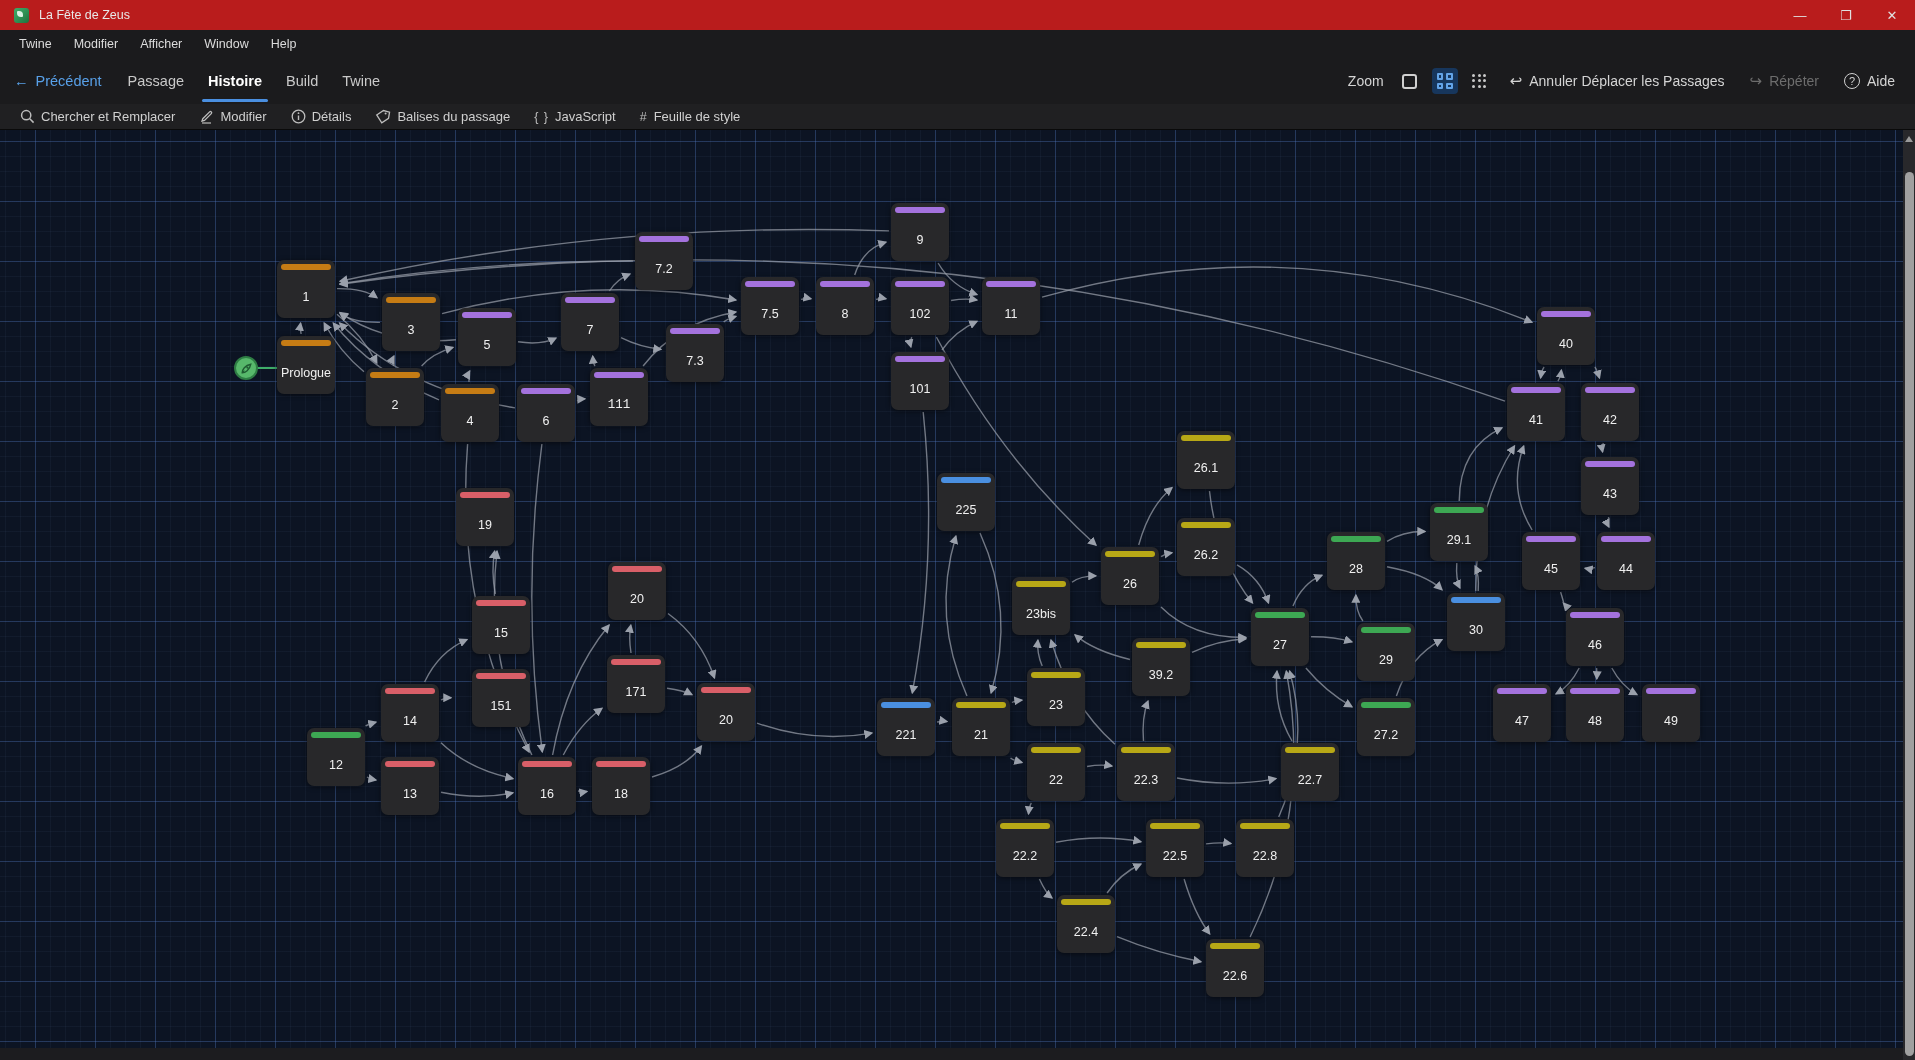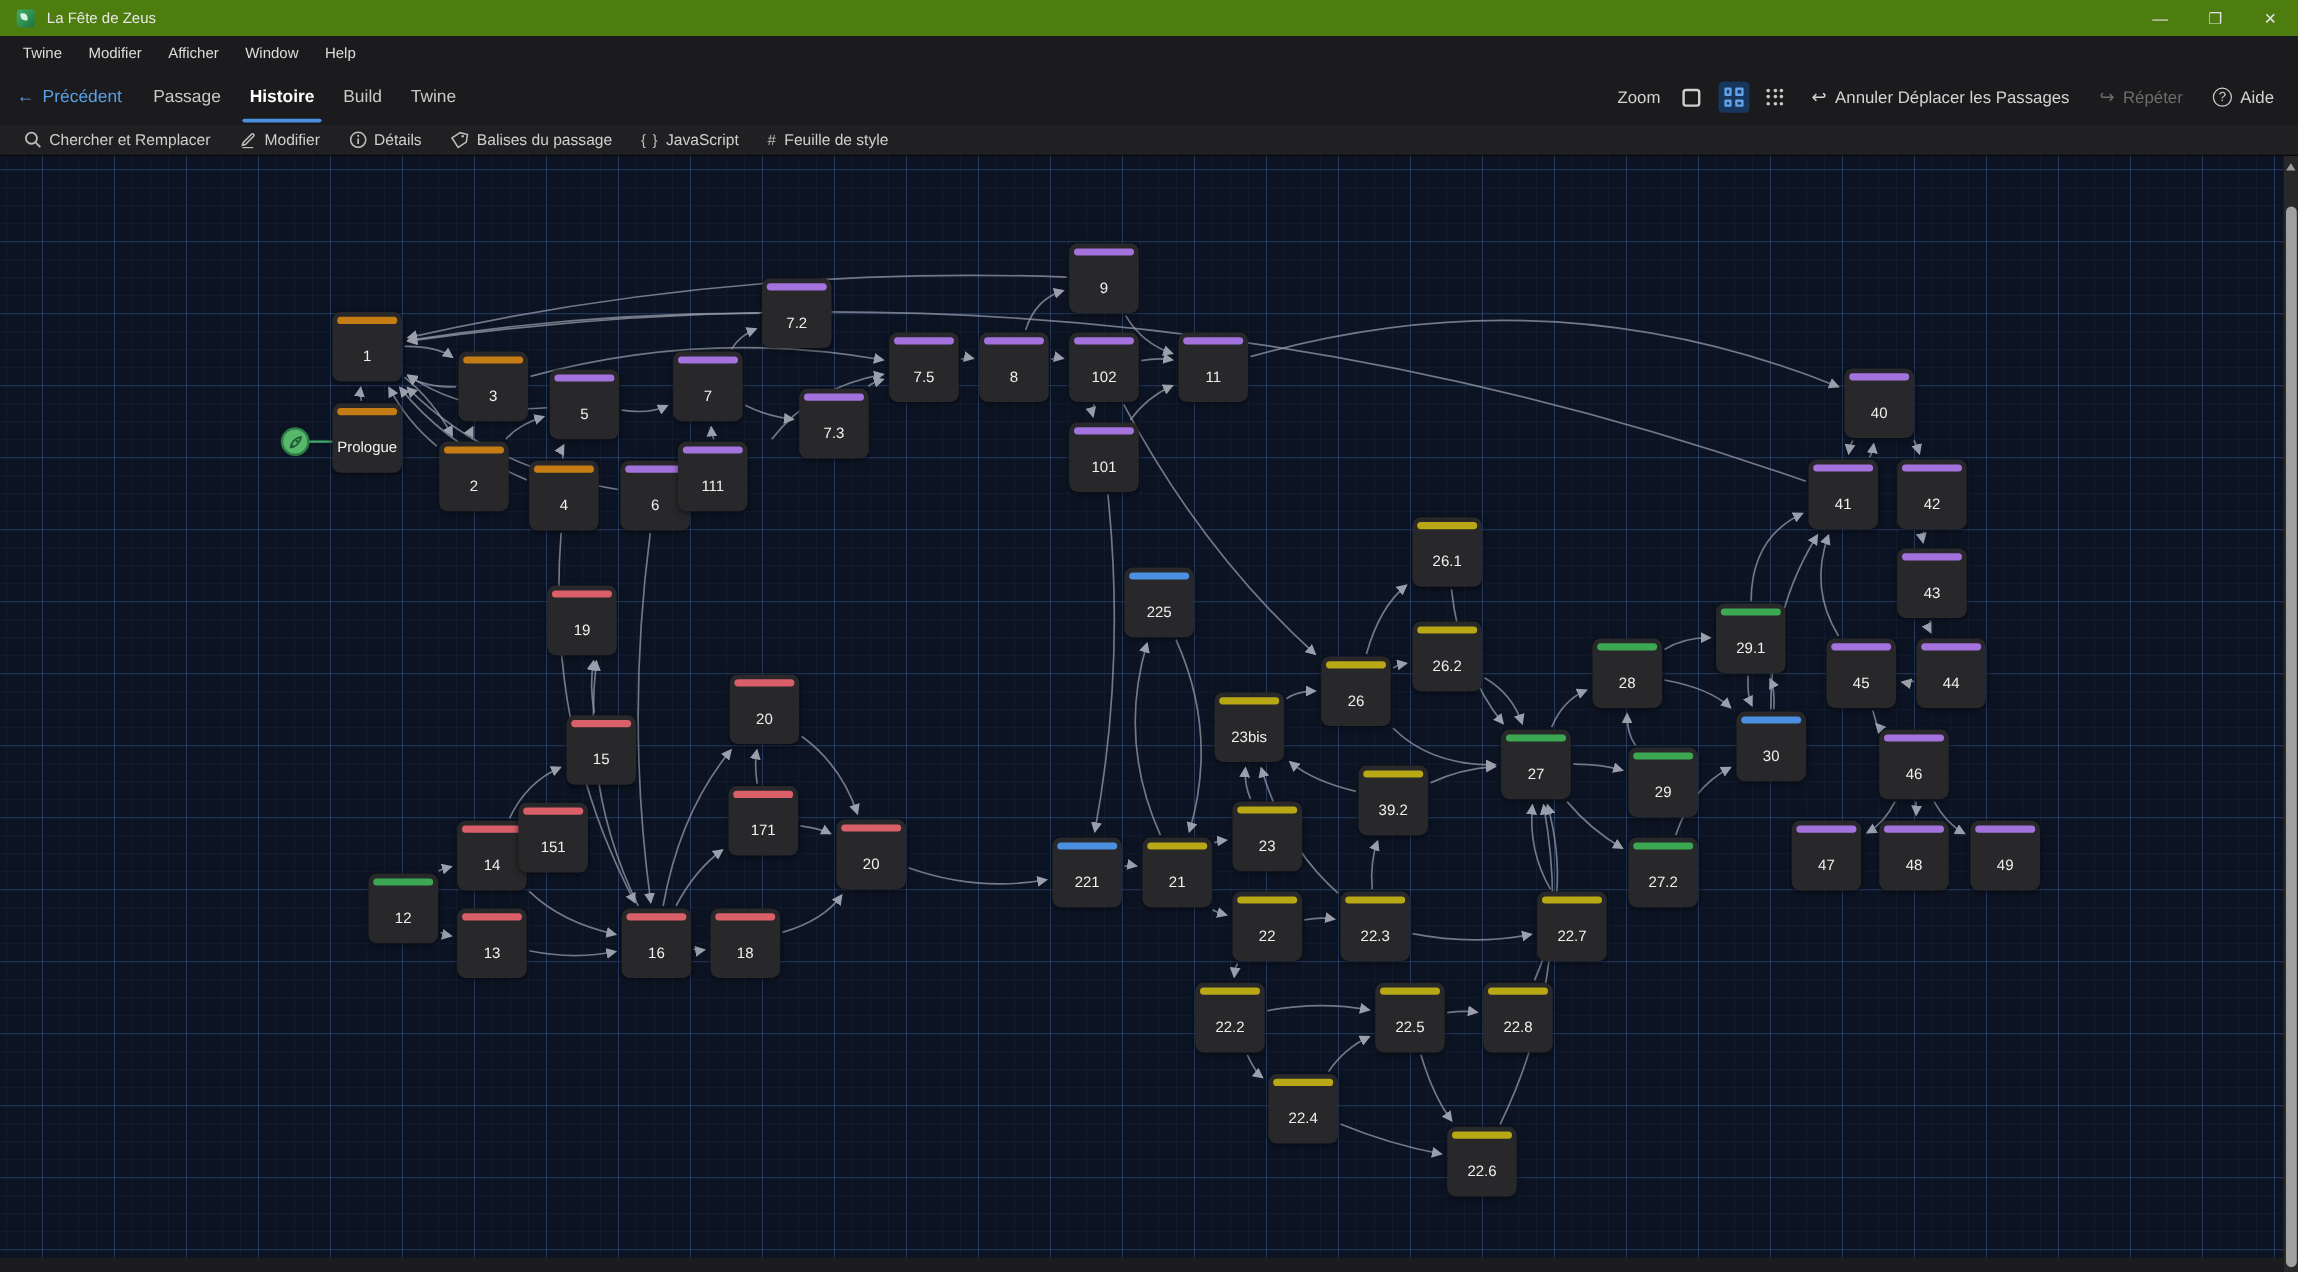--- a/index.html
+++ b/index.html
@@ -1,21 +1,21 @@
 <!DOCTYPE html>
 <html><head>
 <meta charset="utf-8">
 <style>
   * { margin:0; padding:0; box-sizing:border-box; }
   html,body { width:1915px; height:1060px; overflow:hidden; background:#0c1423;
     font-family:"Liberation Sans", sans-serif; color:#d8d8d8; }
 
   
   .titlebar { position:absolute; left:0; top:0; width:1915px; height:30px;
-    background:#4d7c0f; display:flex; align-items:center; }
+    background:#b91c1c; display:flex; align-items:center; }
   .app-icon { width:15px; height:15px; margin:0 10px 0 14px; border-radius:3px;
     background:linear-gradient(135deg,#3fae6a 0%,#2e8f52 55%,#1f6e3c 100%);
     position:relative; }
   .app-icon:after{ content:""; position:absolute; left:3px; top:3px; width:6px; height:6px;
     background:#d9f2e2; border-radius:1px 4px 1px 4px; }
   .win-title { font-size:12.5px; color:#e8e8e8; }
   .win-controls { position:absolute; right:0; top:0; height:30px; display:flex; }
   .win-btn { width:46px; height:30px; display:flex; align-items:center; justify-content:center;
     color:#e0e0e0; font-size:13px; }
 
@@ -342,21 +342,21 @@
         <div class="lbl">4</div>
       </div>
       <div class="node" style="left: 458px; top: 178px;">
         <div class="bar" style="background: rgb(164, 114, 221);"></div>
         <div class="lbl">5</div>
       </div>
       <div class="node" style="left: 517px; top: 254px;">
         <div class="bar" style="background: rgb(164, 114, 221);"></div>
         <div class="lbl">6</div>
       </div>
-      <div class="node" style="left: 565px; top: 238px;">
+      <div class="node" style="left: 590px; top: 238px; font-family: Liberation Mono, monospace;">
         <div class="bar" style="background: rgb(164, 114, 221);"></div>
         <div class="lbl">111</div>
       </div>
       <div class="node" style="left: 561px; top: 163px;">
         <div class="bar" style="background: rgb(164, 114, 221);"></div>
         <div class="lbl">7</div>
       </div>
       <div class="node" style="left: 635px; top: 102px;">
         <div class="bar" style="background: rgb(164, 114, 221);"></div>
         <div class="lbl">7.2</div>
@@ -402,21 +402,21 @@
         <div class="lbl">20</div>
       </div>
       <div class="node" style="left: 607px; top: 525px;">
         <div class="bar" style="background: rgb(217, 95, 104);"></div>
         <div class="lbl">171</div>
       </div>
       <div class="node" style="left: 381px; top: 554px;">
         <div class="bar" style="background: rgb(217, 95, 104);"></div>
         <div class="lbl">14</div>
       </div>
-      <div class="node" style="left: 432px; top: 539px; padding-left: 36px;">
+      <div class="node" style="left: 472px; top: 539px; padding-left: 36px;">
         <div class="bar" style="background: rgb(217, 95, 104);"></div>
         <div class="lbl">151</div>
       </div>
       <div class="node" style="left: 307px; top: 598px; padding-left: 14px;">
         <div class="bar" style="background: rgb(61, 168, 83);"></div>
         <div class="lbl">12</div>
       </div>
       <div class="node" style="left: 381px; top: 627px;">
         <div class="bar" style="background: rgb(217, 95, 104);"></div>
         <div class="lbl">13</div>

